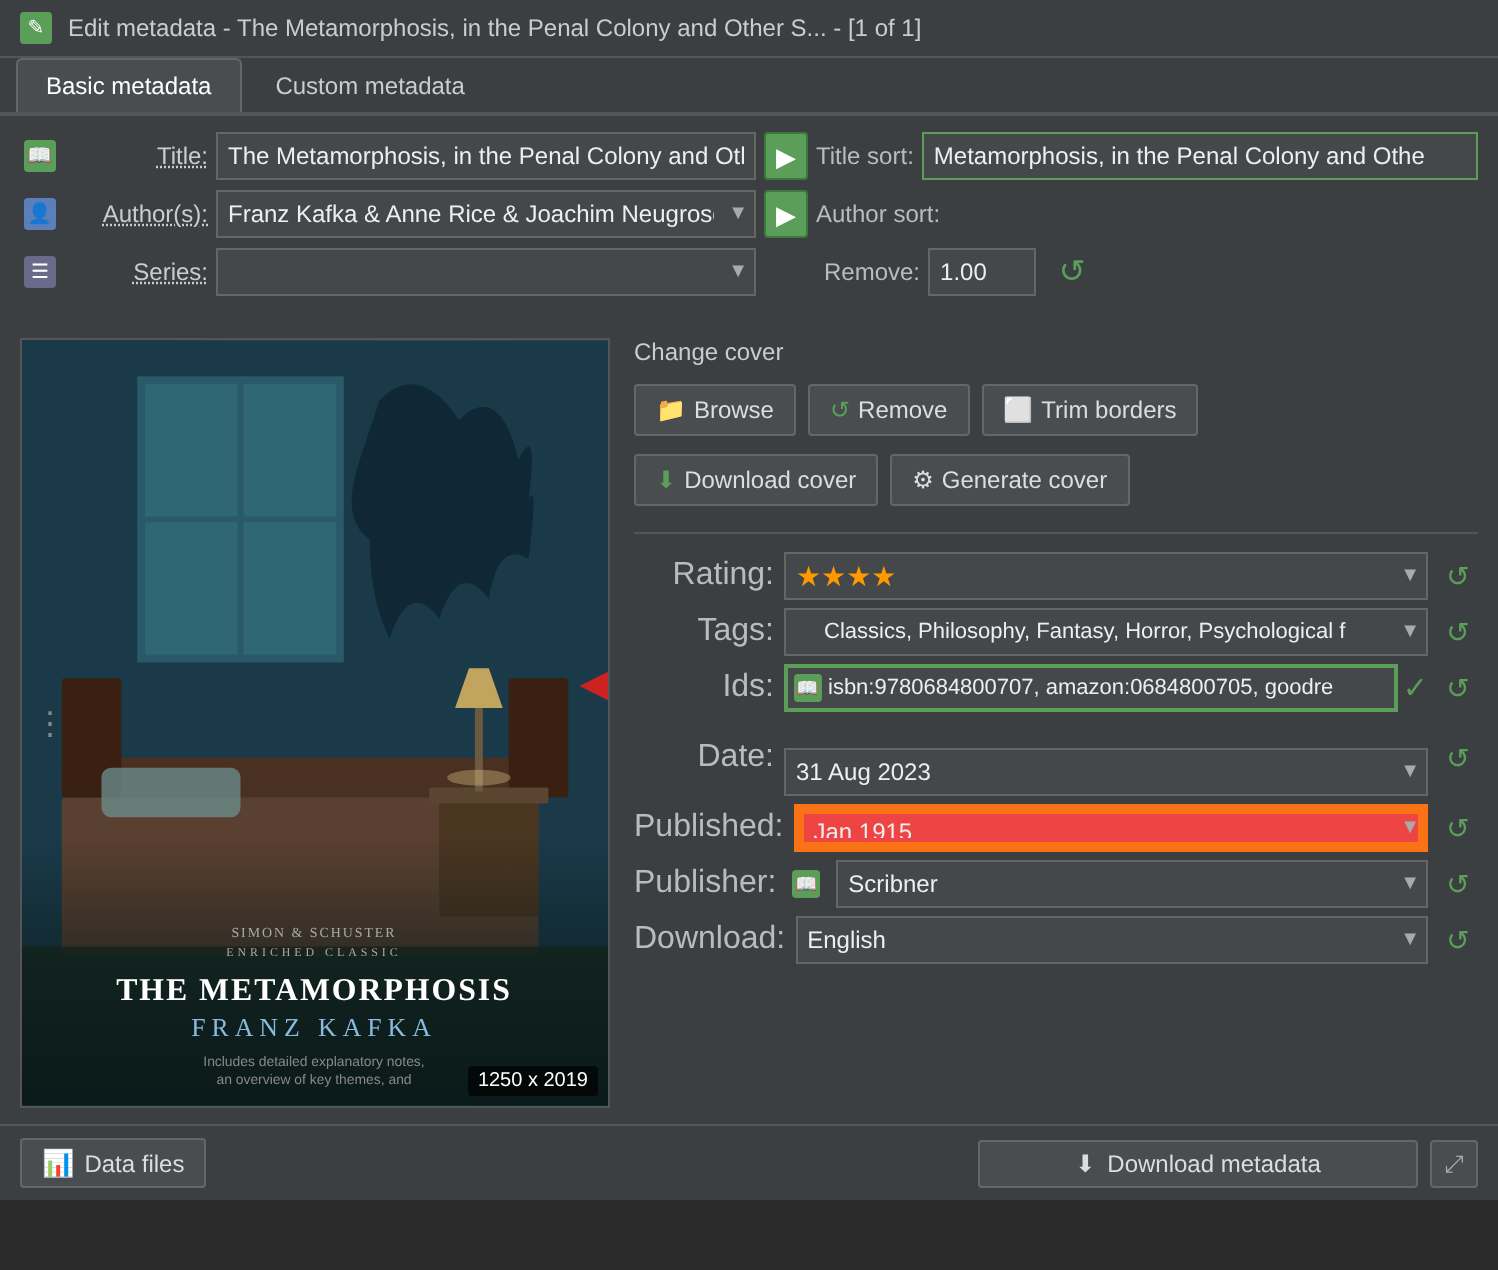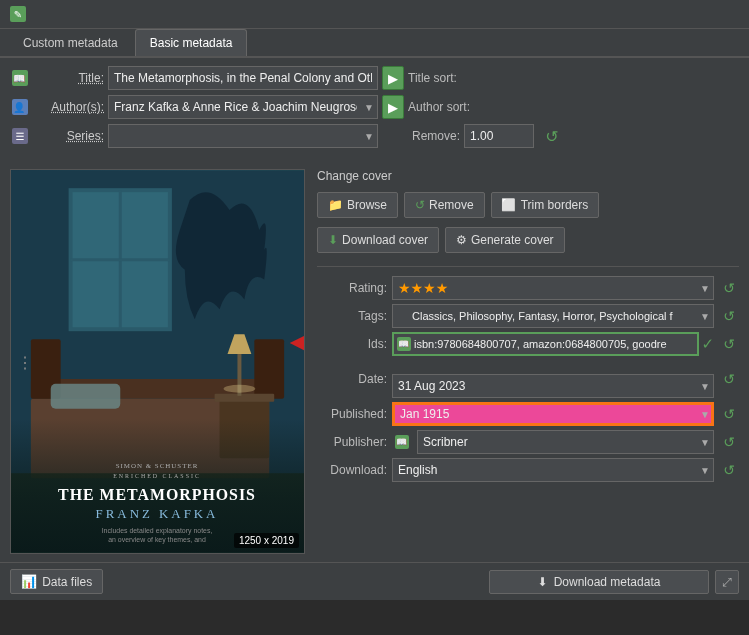--- a/index.html
+++ b/index.html
@@ -230,21 +230,21 @@
     }
     .meta-row {
       display: flex;
       align-items: center;
       gap: 5px;
     }
     .meta-label {
       text-align: right;
       min-width: 70px;
       color: #bbb;
-      font-size: 12px;
+      font-size: 16px;
       flex-shrink: 0;
     }
     .ids-input {
       flex: 1;
       background: #45484b;
       border: 2px solid #5a9e5a;
       color: #eee;
       padding: 2px 5px;
       font-size: 11px;
       height: 24px;
@@ -312,37 +312,39 @@
     .title-sort-label {
       color: #bbb; font-size: 12px;
       white-space: nowrap;
     }
   </style>
 </head>
 <body>
 
 <div class="titlebar">
   <span class="titlebar-icon">✎</span>
+  <span>Edit metadata - The Metamorphosis, in the Penal Colony and Other S... - [1 of 1]</span>
 </div>
 
 <div class="main-tabs">
+  <div class="tab active">Basic metadata</div>
   <div class="tab">Custom metadata</div>
-  <div class="tab active">Basic metadata</div>
 </div>
 
 <div class="content-area">
 
   <div class="field-row">
     <div class="field-icon">
       <div class="icon-book" style="font-size:10px;">📖</div>
     </div>
     <span class="field-label underline">Title:</span>
     <input class="text-input" type="text" style="max-width: 270px;" value="The Metamorphosis, in the Penal Colony and Other St">
     <div class="arrow-btn">▶</div>
     <span class="title-sort-label">Title sort:</span>
+    <input class="text-input green-border" type="text" style="flex: 1 1 0%; min-width: 0px;" value="Metamorphosis, in the Penal Colony and Othe">
   </div>
 
   <div class="field-row">
     <div class="field-icon">
       <div class="icon-person" style="font-size:10px;">👤</div>
     </div>
     <span class="field-label underline">Author(s):</span>
     <div class="select-wrapper" style="max-width:270px;">
       <select>
         <option>Franz Kafka &amp; Anne Rice &amp; Joachim Neugroschel</option>
@@ -359,21 +361,21 @@
     </div>
     <span class="field-label underline">Series:</span>
     <div class="select-wrapper" style="max-width:270px;">
       <select>
         <option value=""></option>
       </select>
       <span class="select-arrow">▼</span>
     </div>
     <div style="width:22px;"></div>
     <span class="title-sort-label" style="margin-left:4px;">Remove:</span>
-    <input class="text-input" type="text" style="width: 70px; flex: 0 0 auto;" value="1.00">
+    <input class="text-input" type="text" style="width: 54px; flex: 0 0 auto;" value="1.00">
     <div class="refresh-btn" style="margin-left:4px; color:#5a9e5a; font-size:16px;">↺</div>
   </div>
 </div>
 
 <div class="main-body">
 
   <div class="cover-area">
     <div class="cover-img">
       
       <svg class="cover-art" viewBox="0 0 295 385">
@@ -504,21 +506,21 @@
             <option>31 Aug 2023</option>
           </select>
           <span class="select-arrow">▼</span>
         </div>
         <div class="refresh-btn">↺</div>
       </div>
 
       <div class="meta-row">
         <span class="meta-label">Published:</span>
         <div class="select-wrapper" style="flex:1;">
-          <select style="background:#ec4899; border:3px solid #f97316; color:#eee;">
+          <select style="background:#ef4444; border:5px solid #f97316; color:#eee;">
             <option>Jan 1915</option>
           </select>
           <span class="select-arrow">▼</span>
         </div>
         <div class="refresh-btn">↺</div>
       </div>
 
       <div class="meta-row">
         <span class="meta-label">Publisher:</span>
         <div class="field-icon">

